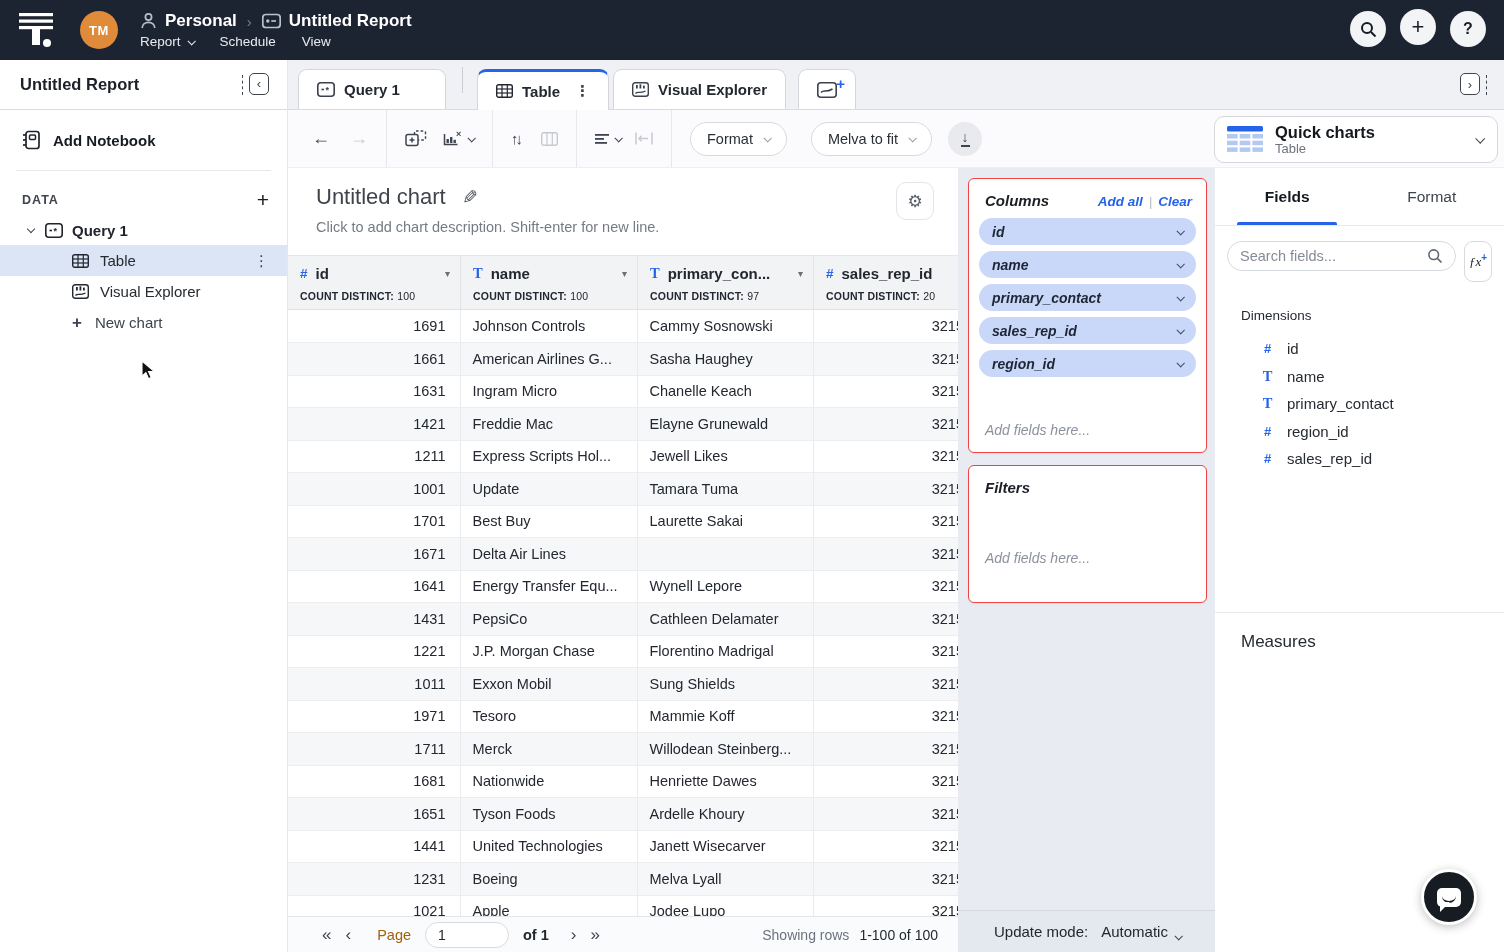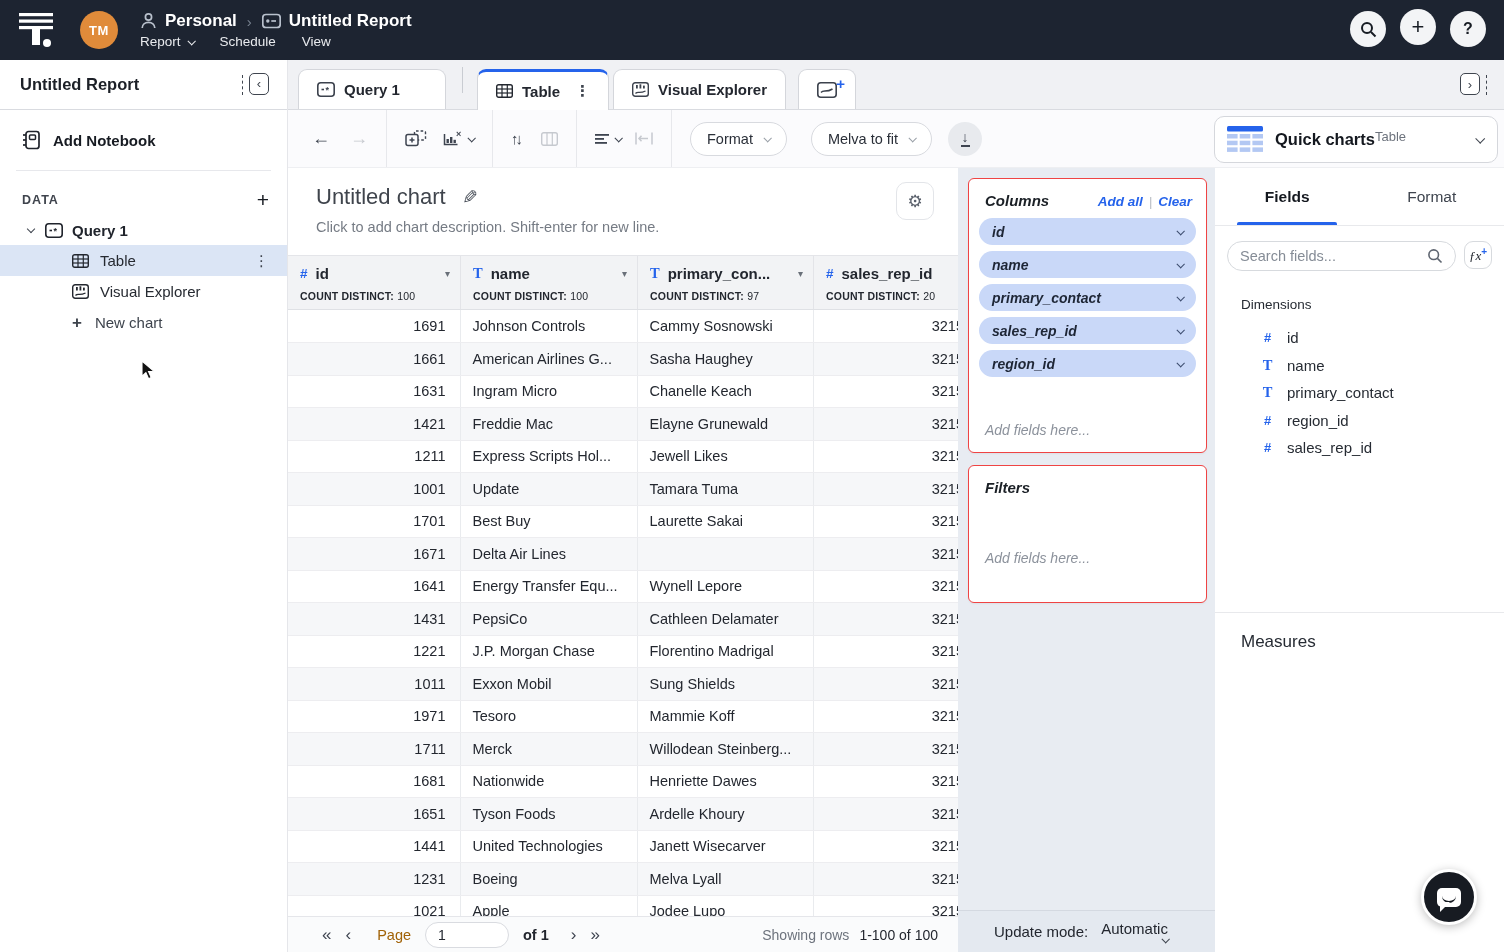--- a/index.html
+++ b/index.html
@@ -60,21 +60,21 @@
   .toolbar { position:absolute; left:288px; top:110px; right:0; height:58px; background:#fbfbfd; border-bottom:1px solid #eeeff2; display:flex; align-items:center; padding-left:24px; }
   .ti { color:#3e4450; font-size:18px; cursor:pointer; display:flex; align-items:center; }
   .ti.disabled { color:#c6c9cf; cursor:default; }
   .tsep { width:1px; align-self:stretch; background:#e7e8ec; margin:0 18px; }
   .sorticon { letter-spacing:-3px; font-size:15px; padding-right:3px; }
   .dl-circle { width:34px; height:34px; border-radius:50%; background:#e8eaee; display:flex; align-items:center; justify-content:center; cursor:pointer; }
   .dl-glyph { font-size:14px; color:#3e4450; border-bottom:2px solid #3e4450; line-height:1.1; padding:0 1px; }
   .pill-btn { height:34px; border:1px solid #d8dadf; border-radius:17px; background:#fff; display:flex; align-items:center; padding:0 16px; font-size:14.5px; color:#2a2f38; cursor:pointer; gap:4px; }
   .pill-btn .chev { color:#9aa0a8; }
   .quickcharts { position:absolute; right:6px; top:6px; width:284px; height:47px; background:#fff; border:1px solid #d5d7dc; border-radius:10px; display:flex; align-items:center; padding:0 14px 0 12px; cursor:pointer; gap:12px; }
-  .qc-text { display:flex; flex-direction:row; line-height:1.15; }
+  .qc-text { display:flex; flex-direction:column; line-height:1.15; }
   .qc-title { font-size:16.5px; font-weight:700; color:#14181f; }
   .qc-sub { font-size:13px; color:#6d737d; }
   .qc-chev { margin-left:auto; color:#3f454f; }
 
   
   .content { position:absolute; left:288px; top:168px; width:670px; height:748px; background:#fff; overflow:hidden; }
   .title-block { position:relative; height:87px; padding:16px 0 0 28px; }
   .chart-title-row { display:flex; align-items:center; gap:16px; }
   .chart-title { font-size:22px; font-weight:500; color:#3f444c; }
   .pencil { font-size:19px; color:#4a505a; cursor:pointer; transform:scaleX(-1); display:inline-block; }
@@ -119,33 +119,33 @@
   .card-head { display:flex; align-items:baseline; padding:13px 14px 9px 16px; }
   .card-title { font-size:15px; font-weight:700; color:#1b2026; }
   .card-links { margin-left:auto; font-size:13.5px; font-weight:600; }
   .card-links a { color:#2563eb; text-decoration:none; cursor:pointer; }
   .link-sep { color:#b9bdc4; margin:0 6px; font-weight:400; }
   .pill-list { padding:0 10px; }
   .pill { height:27px; background:#c9d8f8; border-radius:14px; display:flex; align-items:center; padding:0 13px; margin-bottom:6px; font-size:14px; font-weight:600; color:#1e2636; cursor:grab; }
   .pill .chev { margin-left:auto; color:#3c4c6e; border-width:1.8px; width:6px; height:6px; }
   .drop-ph { color:#8b919b; font-size:14px; padding:7px 16px 10px;margin-top:38px; }
   .update-strip { position:absolute; left:0; right:0; bottom:0; height:42px; background:#e4e9f0; border-top:1px solid rgba(28,36,52,.08); display:flex; align-items:center; padding-left:36px; font-size:15px; color:#23272f; gap:13px; }
-  .update-val { display:flex; align-items:flex-end; cursor:pointer;flex-direction:column; }
+  .update-val { display:flex; align-items:flex-end; cursor:pointer; }
 
   
   .rightpanel { position:absolute; left:1215px; top:168px; right:0; bottom:0; background:#fff; }
   .fp-tabs { height:58px; border-bottom:1px solid #e8e9ec; display:flex; }
   .fp-tab { flex:1; display:flex; align-items:center; justify-content:center; font-size:15.5px; color:#3f454f; font-weight:500; cursor:pointer; position:relative; }
   .fp-tab.active { color:#14181f; font-weight:700; }
   .fp-tab.active::after { content:""; position:absolute; bottom:0; left:50%; transform:translateX(-50%); width:100px; height:3px; background:#2563eb; border-radius:2px 2px 0 0; }
   .fp-search-row { display:flex; gap:8px; padding:15px 12px 0 12px; }
   .search-pill { flex:1; height:30px; border:1px solid #d7dade; border-radius:15px; display:flex; align-items:center; padding:0 12px; background:#fff; }
   .search-pill input { border:none; outline:none; flex:1; font-size:14.5px; color:#23272f; font-family:inherit; background:transparent; }
   .search-pill input::placeholder { color:#858c96; }
-  .fx-btn { width:33px; height:28px; border:1px solid #d7dade; border-radius:9px; background:#fff; display:flex; align-items:center; justify-content:center; font-size:13px; color:#23272f; cursor:pointer; }
+  .fx-btn { width:33px; height:41px; border:1px solid #d7dade; border-radius:9px; background:#fff; display:flex; align-items:center; justify-content:center; font-size:13px; color:#23272f; cursor:pointer; }
   .fx-btn i { font-style:italic; font-family:"Liberation Serif",serif; }
   .fx-btn sup { color:#2563eb; font-weight:700; font-size:10px; }
   .dims-label { padding:26px 0 0 26px; font-size:13.5px; color:#262b33; }
   .dim-list { margin-top:12px; }
   .dim-item { display:flex; align-items:center; gap:13px; height:27.5px; padding-left:46px; font-size:15px; color:#262b33; cursor:grab; }
   .dim-icon { color:#2563eb; font-weight:700; font-size:13px; width:13px; text-align:center; }
   .dim-icon.tser { font-family:"Liberation Serif","DejaVu Serif",serif; font-size:14.5px; }
   .fp-divider { position:absolute; top:444px; left:0; right:0; border-top:1px solid #e8e9ec; }
   .fp-measures { position:absolute; top:464px; left:26px; font-size:17px; color:#262b33; }
 

